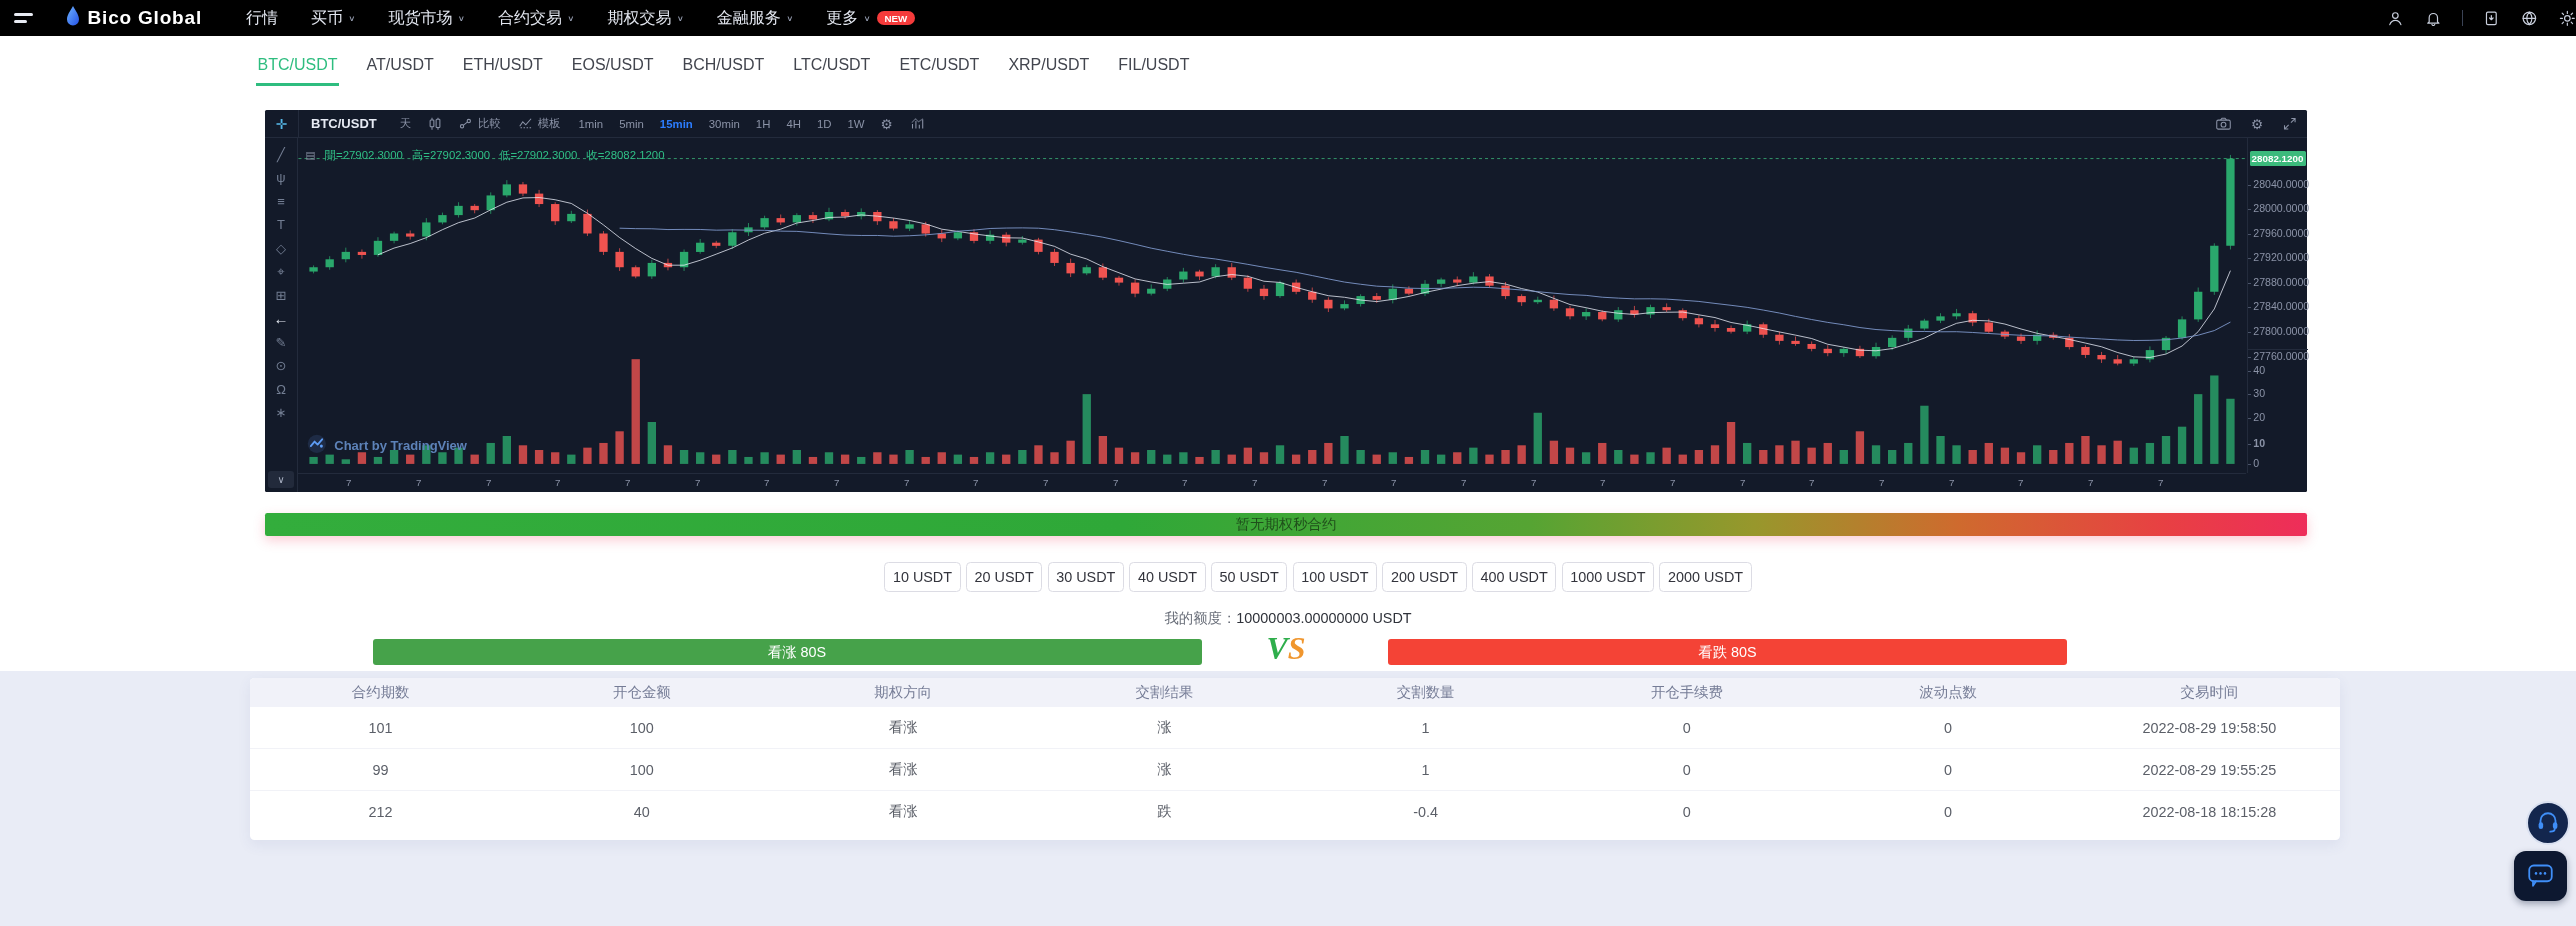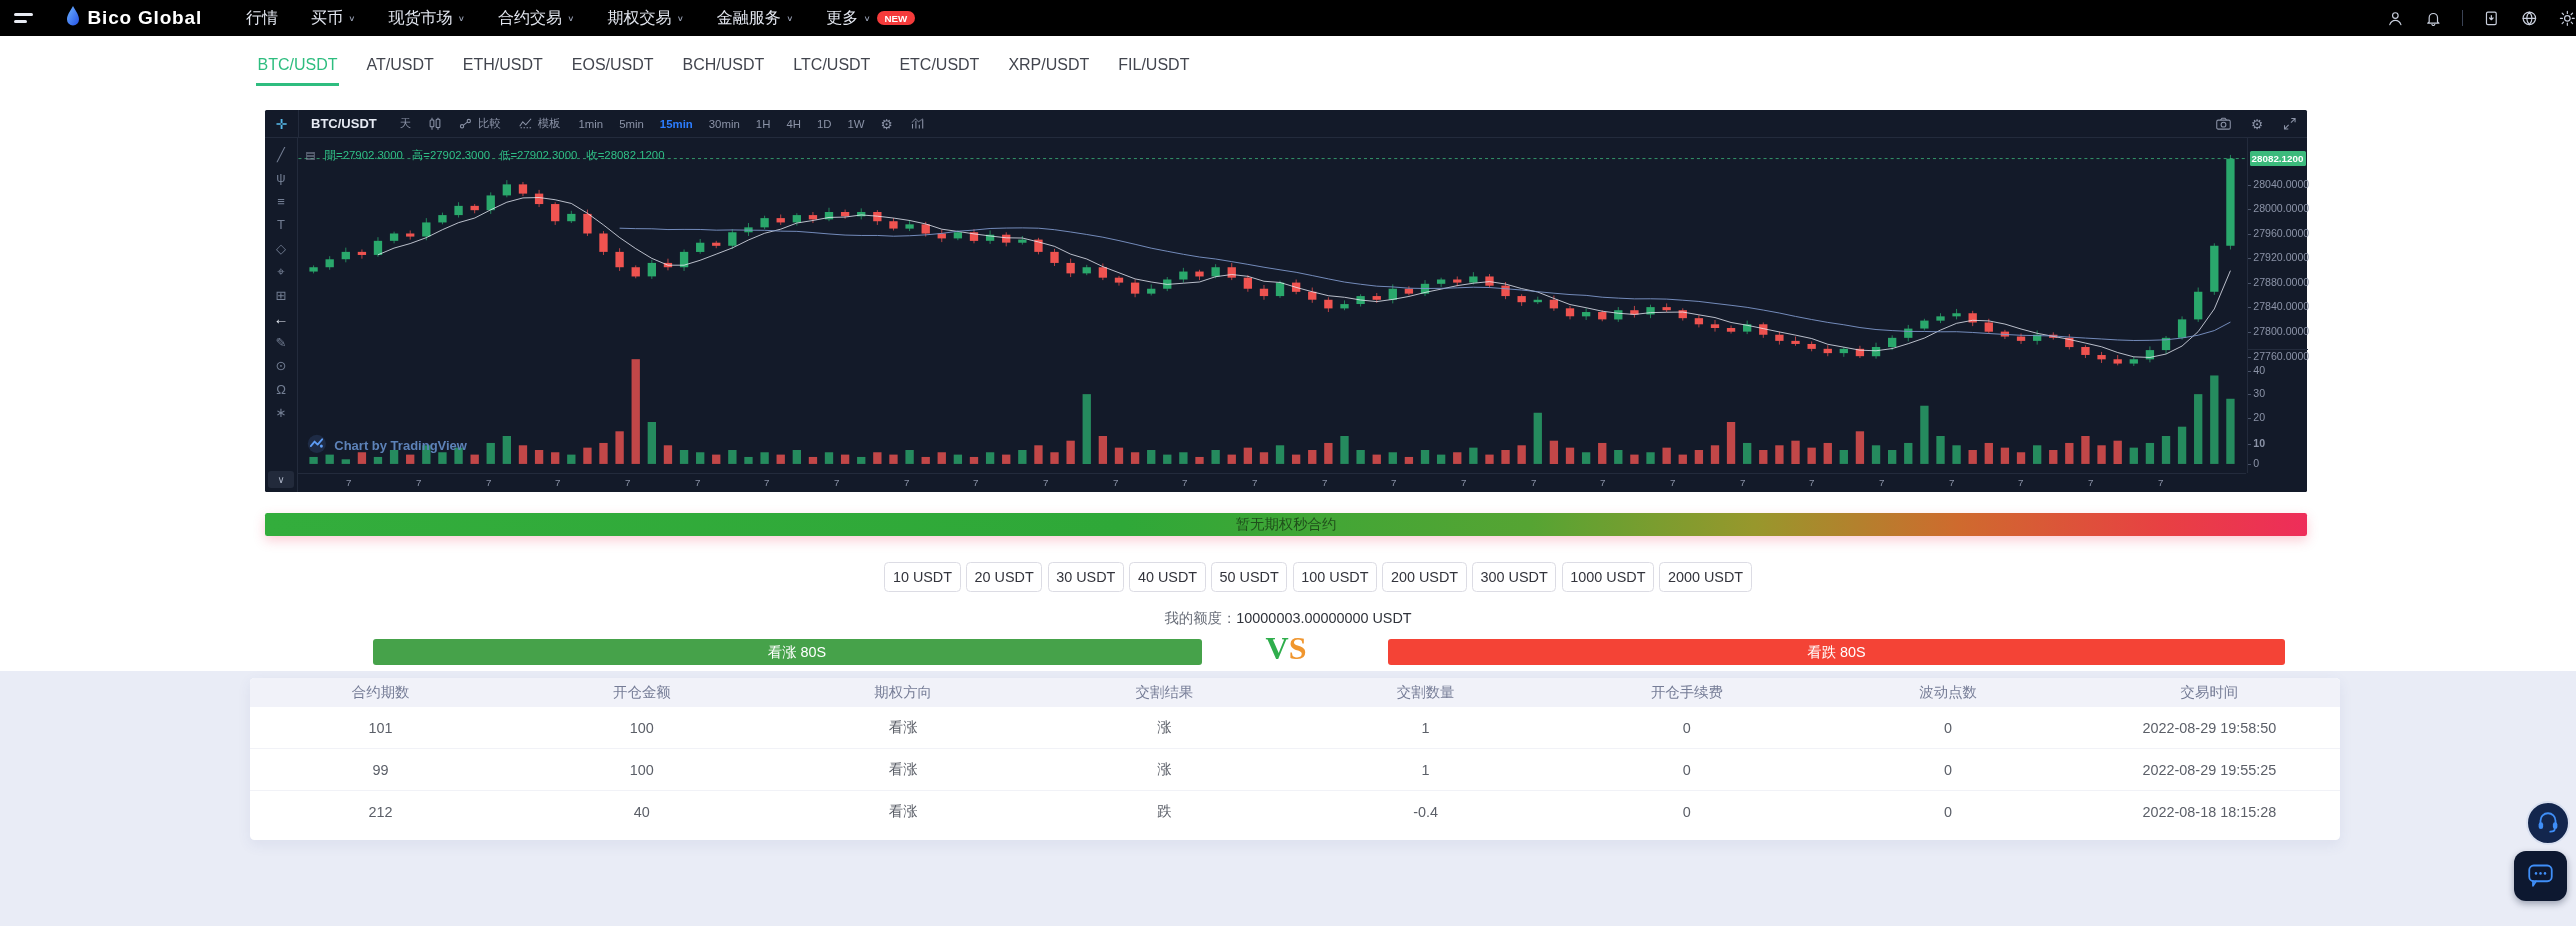--- a/index.html
+++ b/index.html
@@ -71,22 +71,22 @@
   .banner span{color:rgba(26,64,22,.85);font-size:14.4px;}
 
   
   .amounts{position:absolute;left:0;top:562px;width:2576px;display:flex;justify-content:center;gap:5.3px;margin-left:30px;}
   .amt-btn{min-width:73px;height:30px;padding:0 7.6px;background:#fff;border:0.8px solid #dcdce4;border-radius:4.5px;
            display:flex;align-items:center;justify-content:center;font-size:14.4px;color:#33343c;cursor:pointer;box-sizing:border-box;}
   .quota{position:absolute;left:0;top:609px;width:2576px;text-align:center;font-size:14.4px;color:#6a6f7a;}
   .quota b{color:#2f323a;font-weight:normal;}
   .cta{position:absolute;top:639px;height:26px;border-radius:3px;display:flex;align-items:center;justify-content:center;color:#fff;font-size:14.4px;cursor:pointer;}
   .cta.call{left:373px;width:810px;background:#46a24a;padding-left:19px;}
-  .cta.put{left:1388px;width:897px;background:#f44336;}
-  .vs{position:absolute;left:1251px;top:630px;width:70px;text-align:center;font-family:"Liberation Serif","DejaVu Serif",serif;font-size:32px;font-weight:bold;}
+  .cta.put{left:1388px;width:679px;background:#f44336;}
+  .vs{position:absolute;left:1251px;top:630px;width:70px;text-align:center;font-family:"Liberation Serif","DejaVu Serif",serif;font-size:32px;font-style:italic;font-weight:bold;}
   .vs .v{color:#2fae4c;}
   .vs .s{color:#f0962e;}
 
   
   .history-card{position:absolute;left:250px;top:678px;width:2090px;background:#fff;border-radius:4.5px;
                 box-shadow:0 4.5px 13.6px rgba(70,80,140,.08);padding-bottom:7.6px;}
   .h-header{display:flex;height:29px;background:#f1f2f9;border-radius:4.5px 4.5px 0 0;}
   .h-header .h-cell{color:#757c96;font-size:14.4px;}
   .h-row{display:flex;height:41px;border-bottom:0.8px solid #f1f2f7;}
   .h-row:last-child{border-bottom:none;}
@@ -719,21 +719,21 @@
   </div>
 
   <div class="amounts" id="amounts">
       <div class="amt-btn">10 USDT</div>
       <div class="amt-btn">20 USDT</div>
       <div class="amt-btn">30 USDT</div>
       <div class="amt-btn">40 USDT</div>
       <div class="amt-btn">50 USDT</div>
       <div class="amt-btn">100 USDT</div>
       <div class="amt-btn">200 USDT</div>
-      <div class="amt-btn">300 USDT</div>
+      <div class="amt-btn">400 USDT</div>
       <div class="amt-btn">1000 USDT</div>
       <div class="amt-btn">2000 USDT</div>
     </div>
 
   <div class="quota">
     <span>我的额度：</span><b>10000003.00000000 USDT</b>
   </div>
 
   <div class="cta call">看涨 80S</div>
   <div class="vs">

